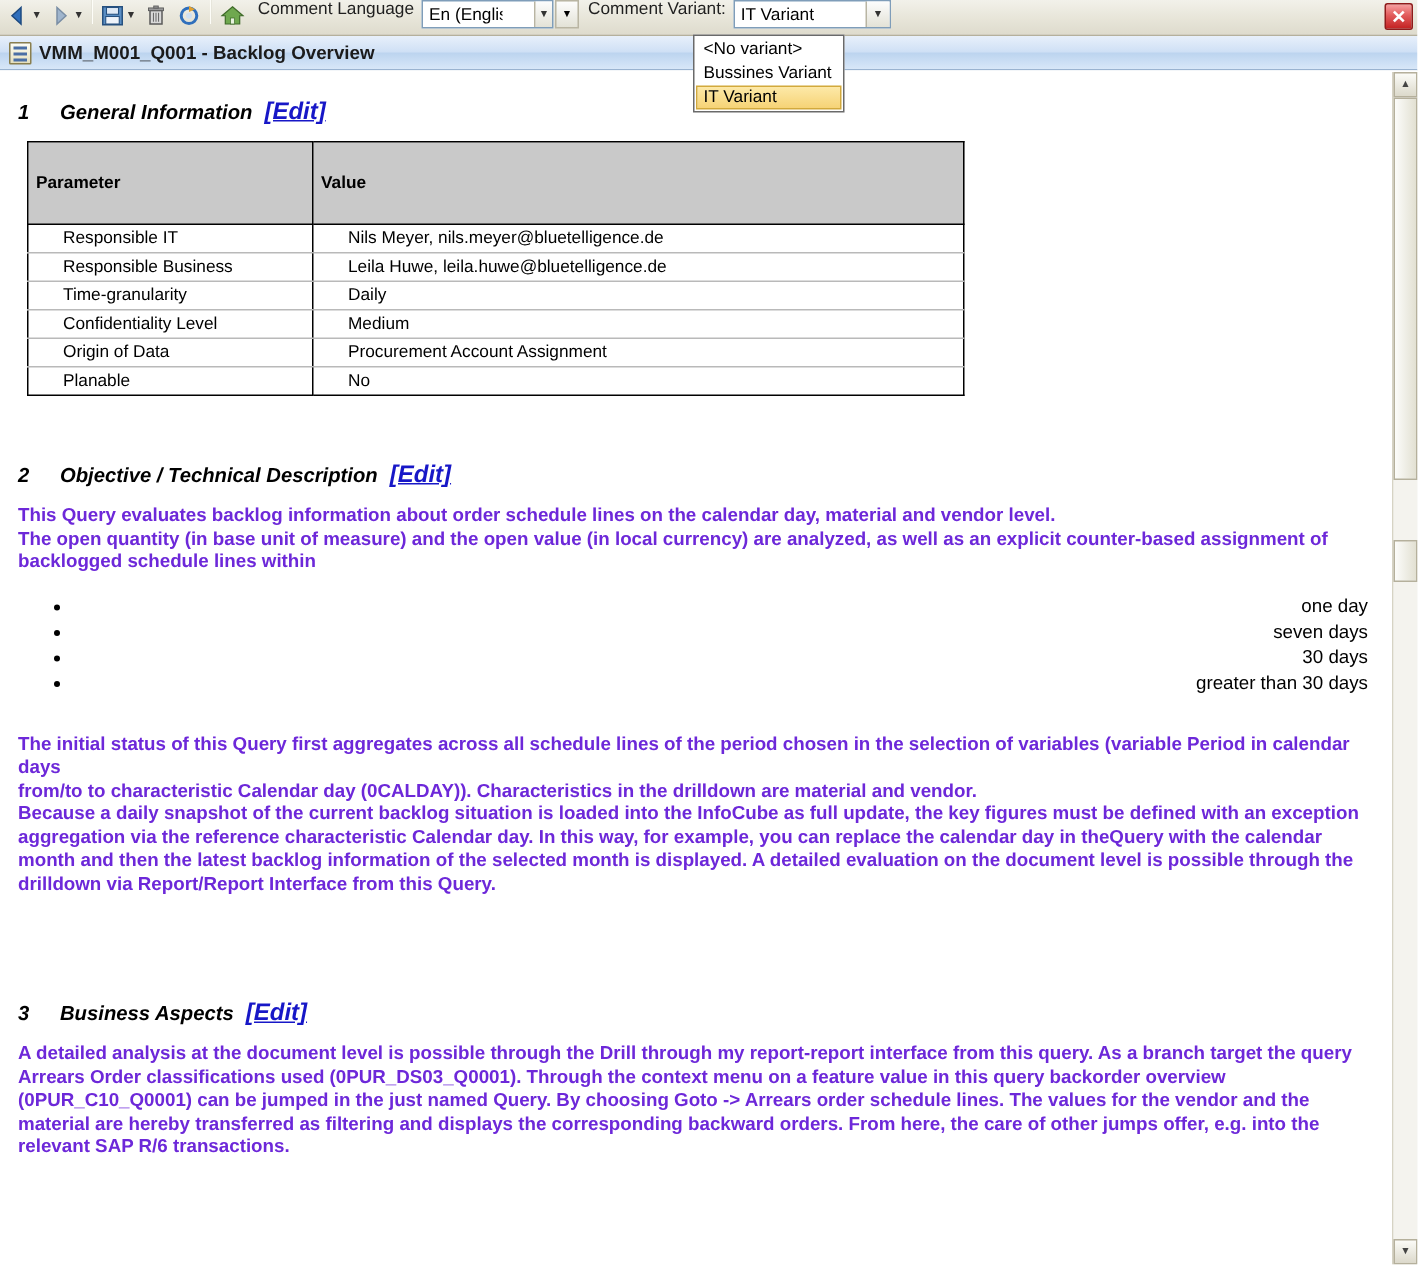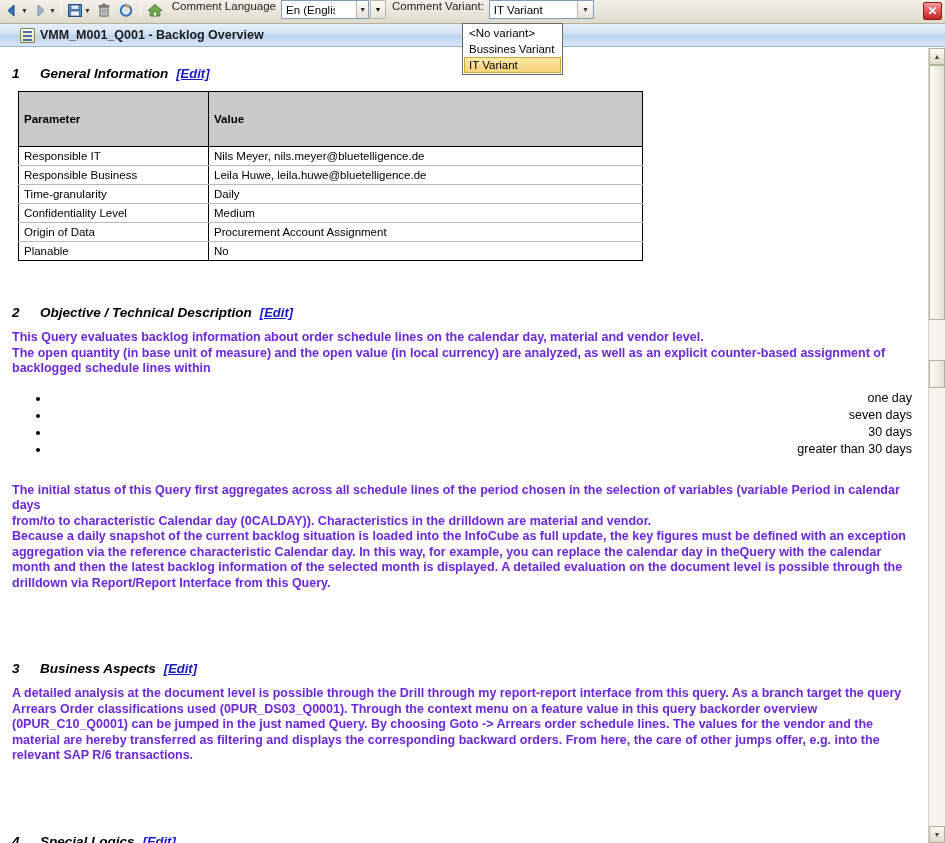--- a/index.html
+++ b/index.html
@@ -140,21 +140,21 @@
     padding: 1px 4px;
   }
 
   
   .titlebar {
     height: 23px;
     background: linear-gradient(to bottom,#e8f0fb 0%, #cfe0f5 48%, #bcd4ef 52%, #d8e7f8 100%);
     border-bottom: 1px solid #9ab3d0;
     display: flex;
     align-items: center;
-    padding-left: 20px;
+    padding-left: 6px;
     flex: 0 0 auto;
   }
   .title-icon {
     width: 15px; height: 15px;
     margin-right: 5px;
     position: relative;
     background: linear-gradient(to bottom,#fdfdf4,#e4dfbe);
     border: 1px solid #8a7f4e;
     border-radius: 1px;
   }
@@ -237,21 +237,21 @@
     align-items: baseline;
   }
   h2.sec .num {
     width: 28px;
     display: inline-block;
     flex: 0 0 28px;
   }
   h2.sec .edit {
     color: #1717c7;
     text-decoration: underline;
-    font-size: 13px;
+    font-size: 16px;
     font-style: italic;
     margin-left: 8px;
     font-weight: bold;
   }
 
   .para {
     font-size: 12.5px;
     color: #6d28d9;
     line-height: 15.5px;
     margin: 0;
@@ -283,21 +283,21 @@
     border: 1px solid #000;
     text-align: left;
     padding: 21px 5px;
     font-weight: bold;
     font-size: 11.5px;
   }
   table.params td {
     border-left: 1px solid #000;
     border-right: 1px solid #000;
     border-bottom: 1px solid #b9b9b9;
-    padding: 3px 5px;
+    padding: 3px 23px;
     font-size: 11.5px;
   }
   table.params tr:last-child td { border-bottom: 1px solid #000; }
   table.params col.c1 { width: 190px; }
 
   .section-block { margin-bottom: 0; }
 </style>
 </head>
 <body>
 

